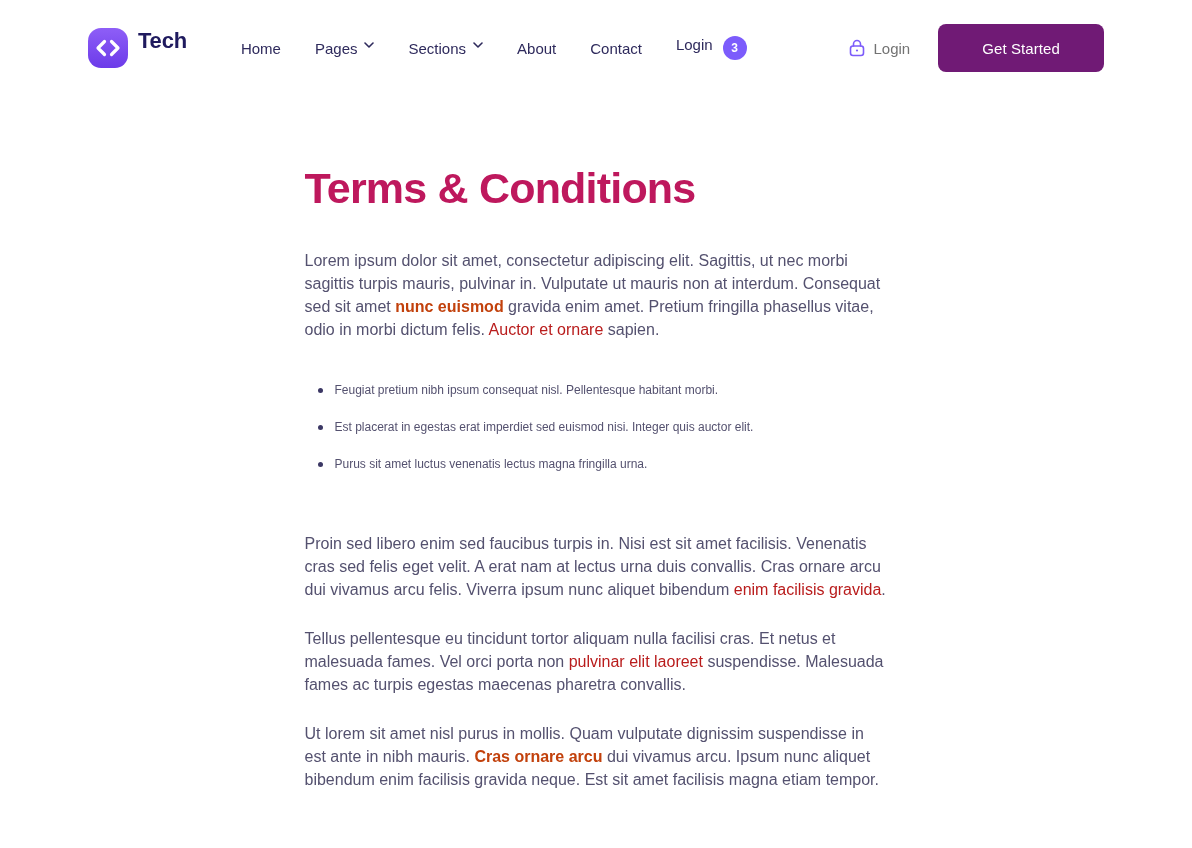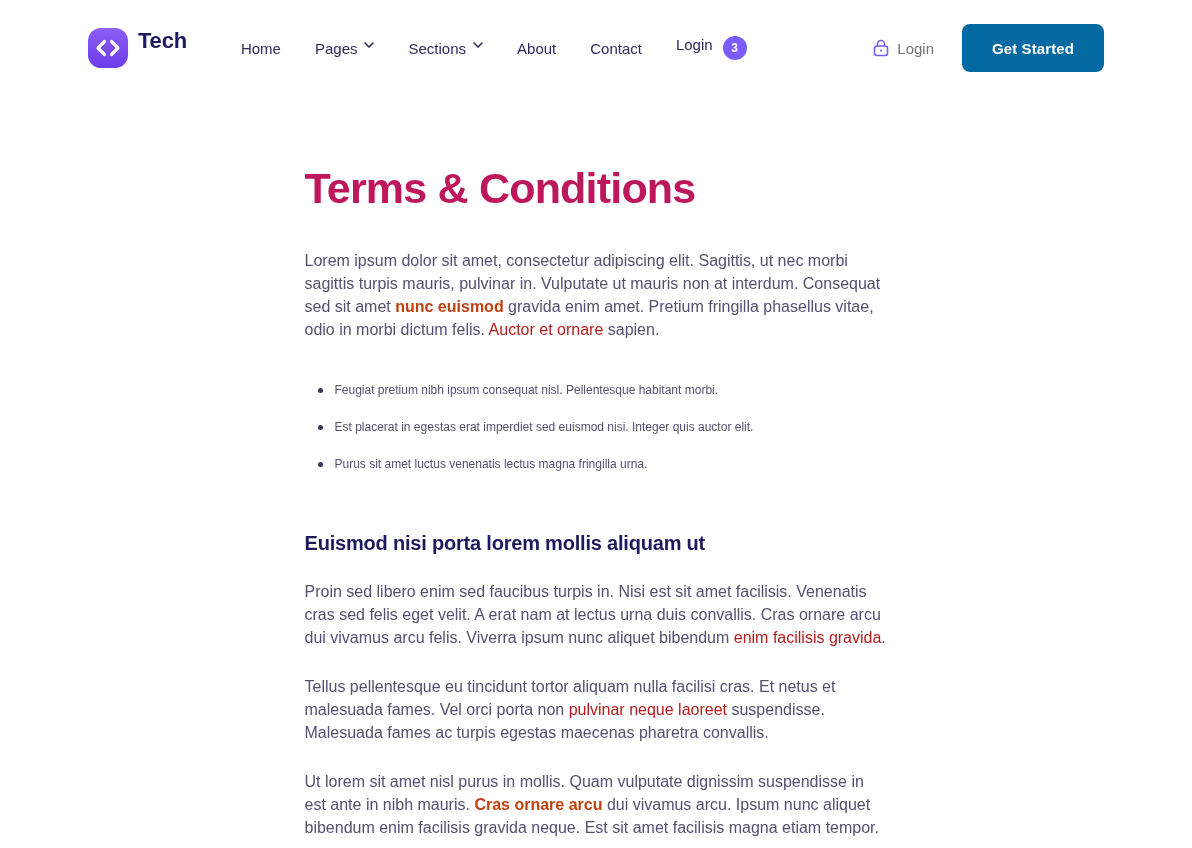--- a/index.html
+++ b/index.html
@@ -71,28 +71,28 @@
   .login-link {
     display: inline-flex;
     align-items: flex-end;
     gap: 8px;
     font-size: 15px;
     color: #737373;
     text-decoration: none;
     cursor: pointer;
   }
   .cta-button {
-    background: #0369a1;
+    background: #701a75;
     color: #ffffff;
     border: none;
     border-radius: 8px;
-    padding: 0 30px;
+    padding: 0 44px;
     height: 48px;
     font-size: 15px;
-    font-weight: 700;
+    font-weight: 400;
     font-family: "Liberation Sans", sans-serif;
     cursor: pointer;
     letter-spacing: 0.1px;
   }
 
   
   .content {
     width: 583px;
     margin: 69px auto 0;
   }
@@ -212,18 +212,17 @@
   <h1 class="page-title">Terms &amp; Conditions</h1>
 
   <p class="para intro"><span class="seg-normal">Lorem ipsum dolor sit amet, consectetur adipiscing elit. Sagittis, ut nec morbi sagittis turpis mauris, pulvinar in. Vulputate ut mauris non at interdum. Consequat sed sit amet </span><span class="seg-bold">nunc euismod</span><span class="seg-normal"> gravida enim amet. Pretium fringilla phasellus vitae, odio in morbi dictum felis. </span><a class="seg-link">Auctor et ornare</a><span class="seg-normal"> sapien.</span></p>
 
   <ul class="bullet-list">
     <li>Feugiat pretium nibh ipsum consequat nisl. Pellentesque habitant morbi.</li>
     <li>Est placerat in egestas erat imperdiet sed euismod nisi. Integer quis auctor elit.</li>
     <li>Purus sit amet luctus venenatis lectus magna fringilla urna.</li>
   </ul>
 
-  <h2 class="section-heading">Euismod nisi porta lorem mollis aliquam ut</h2>
 
   <p class="para"><span class="seg-normal">Proin sed libero enim sed faucibus turpis in. Nisi est sit amet facilisis. Venenatis cras sed felis eget velit. A erat nam at lectus urna duis convallis. Cras ornare arcu dui vivamus arcu felis. Viverra ipsum nunc aliquet bibendum </span><a class="seg-link">enim facilisis gravida</a><span class="seg-normal">.</span></p>
-  <p class="para"><span class="seg-normal">Tellus pellentesque eu tincidunt tortor aliquam nulla facilisi cras. Et netus et malesuada fames. Vel orci porta non </span><a class="seg-link">pulvinar neque laoreet</a><span class="seg-normal"> suspendisse. Malesuada fames ac turpis egestas maecenas pharetra convallis.</span></p>
+  <p class="para"><span class="seg-normal">Tellus pellentesque eu tincidunt tortor aliquam nulla facilisi cras. Et netus et malesuada fames. Vel orci porta non </span><a class="seg-link">pulvinar elit laoreet</a><span class="seg-normal"> suspendisse. Malesuada fames ac turpis egestas maecenas pharetra convallis.</span></p>
   <p class="para"><span class="seg-normal">Ut lorem sit amet nisl purus in mollis. Quam vulputate dignissim suspendisse in est ante in nibh mauris. </span><span class="seg-bold">Cras ornare arcu</span><span class="seg-normal"> dui vivamus arcu. Ipsum nunc aliquet bibendum enim facilisis gravida neque. Est sit amet facilisis magna etiam tempor.</span></p>
 </main>
 
 </body></html>

